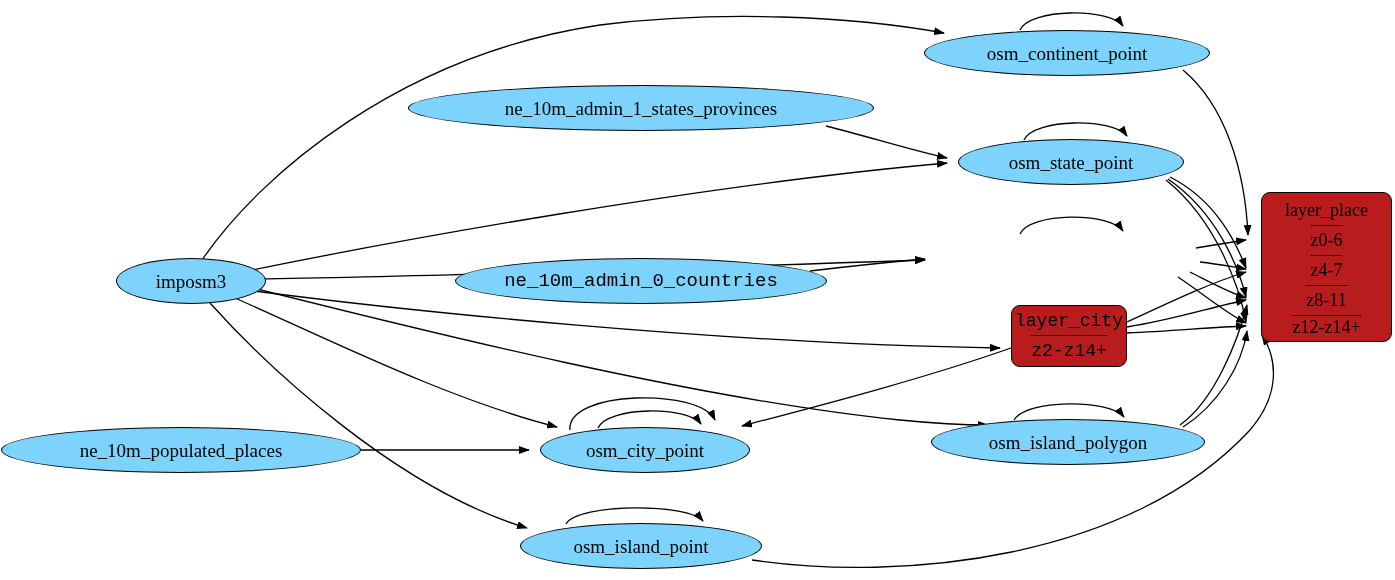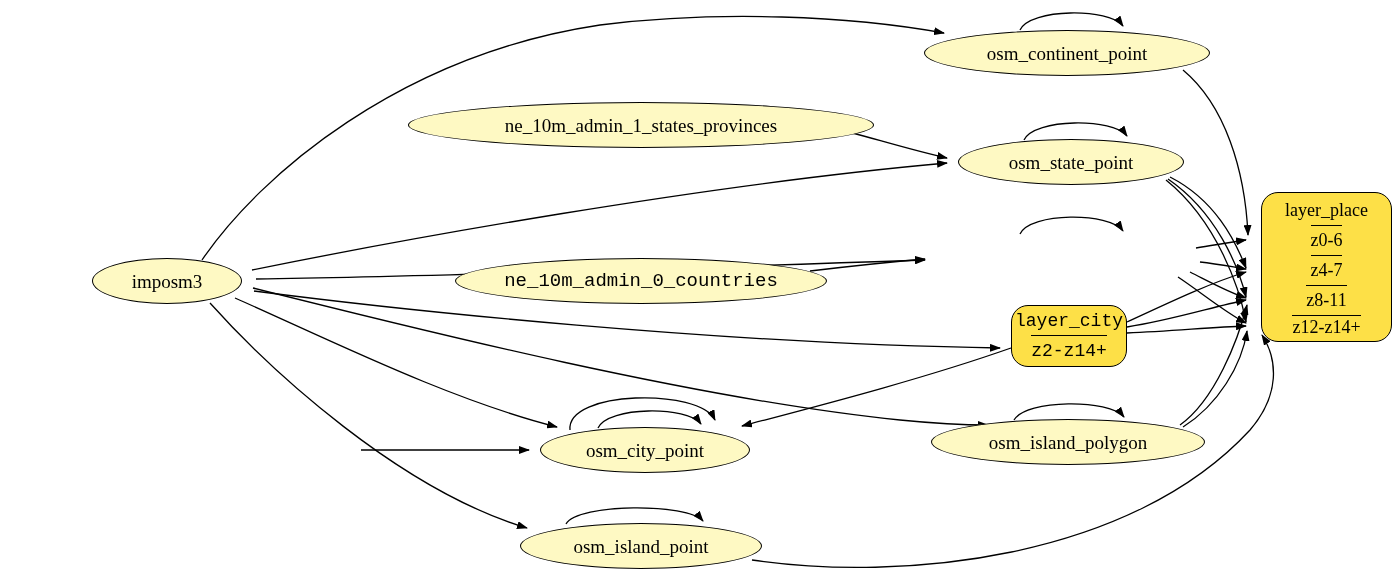--- a/index.html
+++ b/index.html
@@ -1,23 +1,23 @@
 <!DOCTYPE html>
 <html><head>
 <meta charset="utf-8">
 <style>
   html,body{margin:0;padding:0;background:#ffffff;}
   #stage{position:relative;width:1395px;height:580px;background:#fff;
          font-family:"Liberation Serif","DejaVu Serif",serif;overflow:hidden;}
   #edges{position:absolute;left:0;top:0;width:1395px;height:580px;}
   .node{position:absolute;display:flex;align-items:center;justify-content:center;
         box-sizing:border-box;}
-  .ellipse{border:1.3px solid #000;border-radius:50%;background:#fef9c3;}
+  .ellipse{border:1.3px solid #000;border-radius:50%;background:#7dd3fc;}
   .ellipse .lbl{font-size:19px;color:#000;white-space:nowrap;line-height:1;}
-  .record{border:1.3px solid #000;border-radius:17px;background:#fde047;
+  .record{border:1.3px solid #000;border-radius:9px;background:#b91c1c;
           display:flex;flex-direction:column;overflow:hidden;}
   .record .row{display:flex;align-items:center;justify-content:center;
                font-size:18px;color:#000;white-space:nowrap;box-sizing:border-box;}
   .record .row + .row{border-top:1.3px solid #000;}
 </style>
 </head>
 <body>
 
 <div id="stage">
 
@@ -74,32 +74,35 @@
       <path d="M1127,327 C1172,320 1212,307 1246,300"></path>
       <path d="M1127,333 C1174,331 1213,327 1246,326"></path>
 
       <path d="M1180,425 C1215,400 1238,340 1247,305"></path>
       <path d="M1183,427 C1218,405 1242,365 1247,331"></path>
 
       <path d="M752,560 C900,582 1130,560 1250,430 C1280,395 1278,360 1262,335"></path>
     </g>
   </svg>
 
-  <div class="node ellipse" style="left:92px;top:258px;width:150px;height:46px;">
+  <div class="node ellipse" style="left:116px;top:258px;width:150px;height:46px;">
     <span class="lbl">imposm3</span>
   </div>
 
-  <div class="node ellipse" style="left:408px;top:102px;width:466px;height:46px;">
+  <div class="node ellipse" style="left:408px;top:85px;width:466px;height:46px;">
     <span class="lbl">ne_10m_admin_1_states_provinces</span>
   </div>
 
   <div class="node ellipse" style="left:455px;top:258px;width:372px;height:46px;font-family:Liberation Mono, monospace;">
     <span class="lbl">ne_10m_admin_0_countries</span>
   </div>
 
+  <div class="node ellipse" style="left:1px;top:427px;width:360px;height:46px;">
+    <span class="lbl">ne_10m_populated_places</span>
+  </div>
 
   <div class="node ellipse" style="left:924px;top:30px;width:286px;height:46px;">
     <span class="lbl">osm_continent_point</span>
   </div>
 
   <div class="node ellipse" style="left:958px;top:139px;width:226px;height:46px;">
     <span class="lbl">osm_state_point</span>
   </div>
 
 

